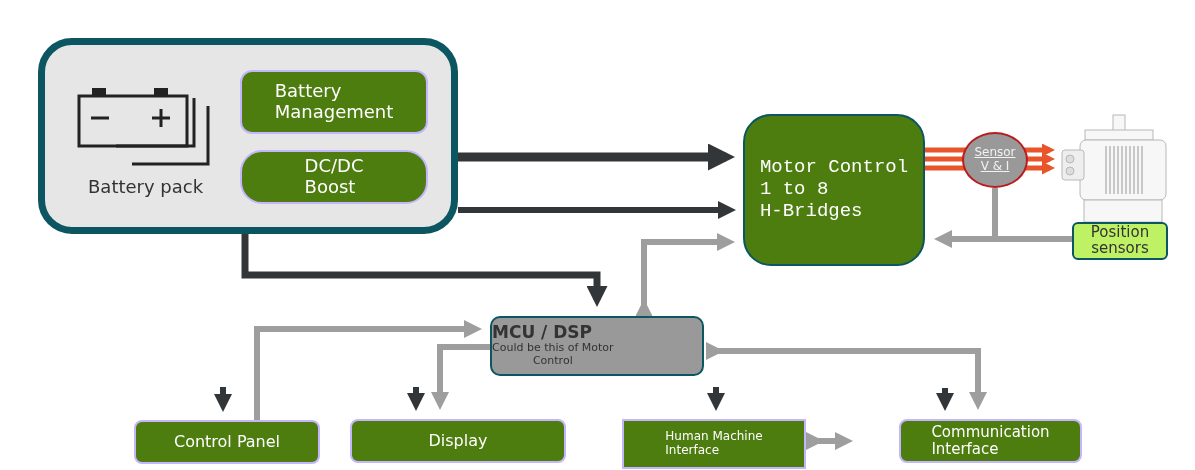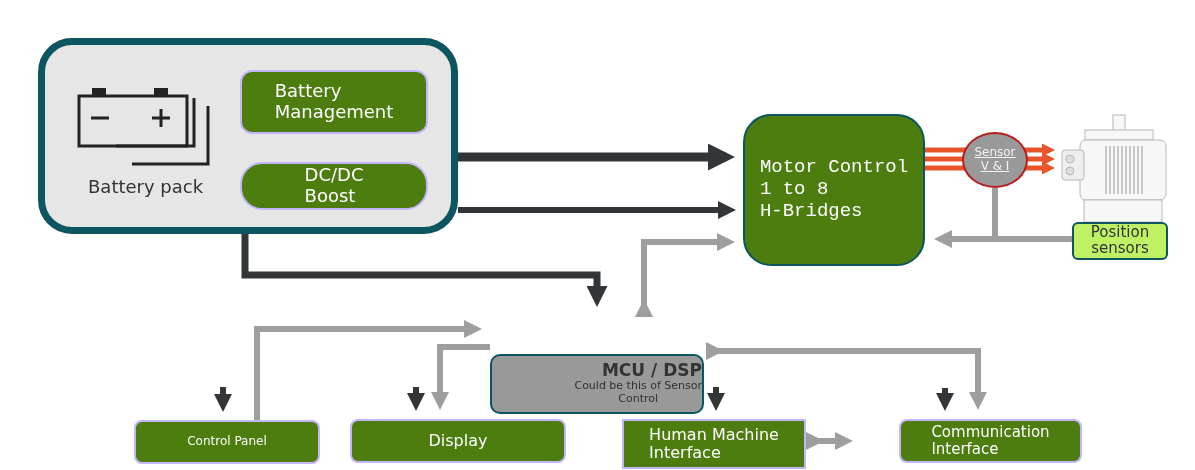--- a/index.html
+++ b/index.html
@@ -2,31 +2,31 @@
 <html><head>
 <meta charset="utf-8">
 <style>
   html, body { margin:0; padding:0; background:#ffffff; }
   body { width:1195px; height:470px; position:relative; overflow:hidden; font-family:"DejaVu Sans", sans-serif; }
   #wires { position:absolute; left:0; top:0; width:1195px; height:470px; }
   .box { position:absolute; box-sizing:border-box; display:flex; flex-direction:column; align-items:center; justify-content:center; text-align:left; color:#ffffff; background:#4d7c0f; border:2px solid #c4b5fd; }
   .pack { position:absolute; left:38px; top:38px; width:420px; height:196px; background:#e6e6e6; border:7px solid #0b5660; border-radius:34px; box-sizing:border-box; }
   .lbl { white-space:pre-line; line-height:1.15; }
   .bm { left:240px; top:70px; width:188px; height:64px; border-radius:12px; font-size:18px; }
-  .dc { left:240px; top:150px; width:188px; height:48px; border-radius:22px; font-size:18px;margin-top:12px; }
+  .dc { left:240px; top:150px; width:188px; height:54px; border-radius:22px; font-size:18px; }
   .pack-label { position:absolute; left:88px; top:176px; font-size:18px; color:#333333; }
   .mc { left:743px; top:114px; width:182px; height:152px; border-radius:28px; font-size:19px; border-color:#0b5660;font-family:Liberation Mono, monospace; }
   .sensor { position:absolute; left:962px; top:132px; width:66px; height:56px; border-radius:50%; background:#999999; border:2px solid #b91c1c; box-sizing:border-box; color:#f2f2f2; font-size:12px; display:flex; align-items:center; justify-content:center; text-align:center; line-height:1.15; white-space:pre-line;text-decoration:underline; }
   .pos { position:absolute; left:1072px; top:222px; width:96px; height:38px; background:#bef264; border:2px solid #0b5660; border-radius:6px; box-sizing:border-box; color:#333; font-size:15px; display:flex; align-items:center; justify-content:center; text-align:center; line-height:1.05; white-space:pre-line; }
-  .mcu { position:absolute; left:490px; top:316px; width:214px; height:60px; background:#999999; border:2px solid #0b5660; border-radius:10px; box-sizing:border-box; color:#333333; display:flex; flex-direction:column; align-items:flex-end; justify-content:center; text-align:center;margin-top:38px; }
+  .mcu { position:absolute; left:490px; top:316px; width:214px; height:60px; background:#999999; border:2px solid #0b5660; border-radius:10px; box-sizing:border-box; color:#333333; display:flex; flex-direction:column; align-items:flex-start; justify-content:center; text-align:center; }
   .mcu-title { font-weight:bold; font-size:17px; line-height:1.05; }
   .mcu-sub { font-size:11px; line-height:1.15; white-space:pre-line; }
-  .cp { left:134px; top:420px; width:186px; height:44px; border-radius:8px; font-size:12px; }
+  .cp { left:134px; top:420px; width:186px; height:44px; border-radius:8px; font-size:16px; }
   .disp { left:350px; top:419px; width:216px; height:44px; border-radius:8px; font-size:16px; }
-  .hmi { left:622px; top:419px; width:184px; height:50px; border-radius:0; font-size:16px; }
+  .hmi { left:622px; top:419px; width:184px; height:50px; border-radius:0; font-size:12px; }
   .ci { left:859px; top:419px; width:183px; height:44px; border-radius:8px; font-size:15px;margin-left:40px; }
 </style>
 </head>
 <body>
 
 <svg id="wires" viewBox="0 0 1195 470" xmlns="http://www.w3.org/2000/svg">
   <defs>
     <marker id="ad" markerWidth="3" markerHeight="3" refX="2" refY="1.5" orient="auto" markerUnits="strokeWidth">
         <path d="M0,0 L3,1.5 L0,3 z" fill="#333638"></path>
       </marker>
@@ -119,21 +119,21 @@
 H-Bridges</span>
 </div>
 
 <div class="sensor">Sensor
 V &amp; I</div>
 <div class="pos">Position
 sensors</div>
 
 <div class="mcu">
   <span class="mcu-title">MCU / DSP</span>
-  <span class="mcu-sub">Could be this of Sensor
+  <span class="mcu-sub">Could be this of Motor
 Control</span>
 </div>
 
 <div class="box cp">
   <span class="lbl">Control Panel</span>
 </div>
 <div class="box disp">
   <span class="lbl">Display</span>
 </div>
 <div class="box hmi">

